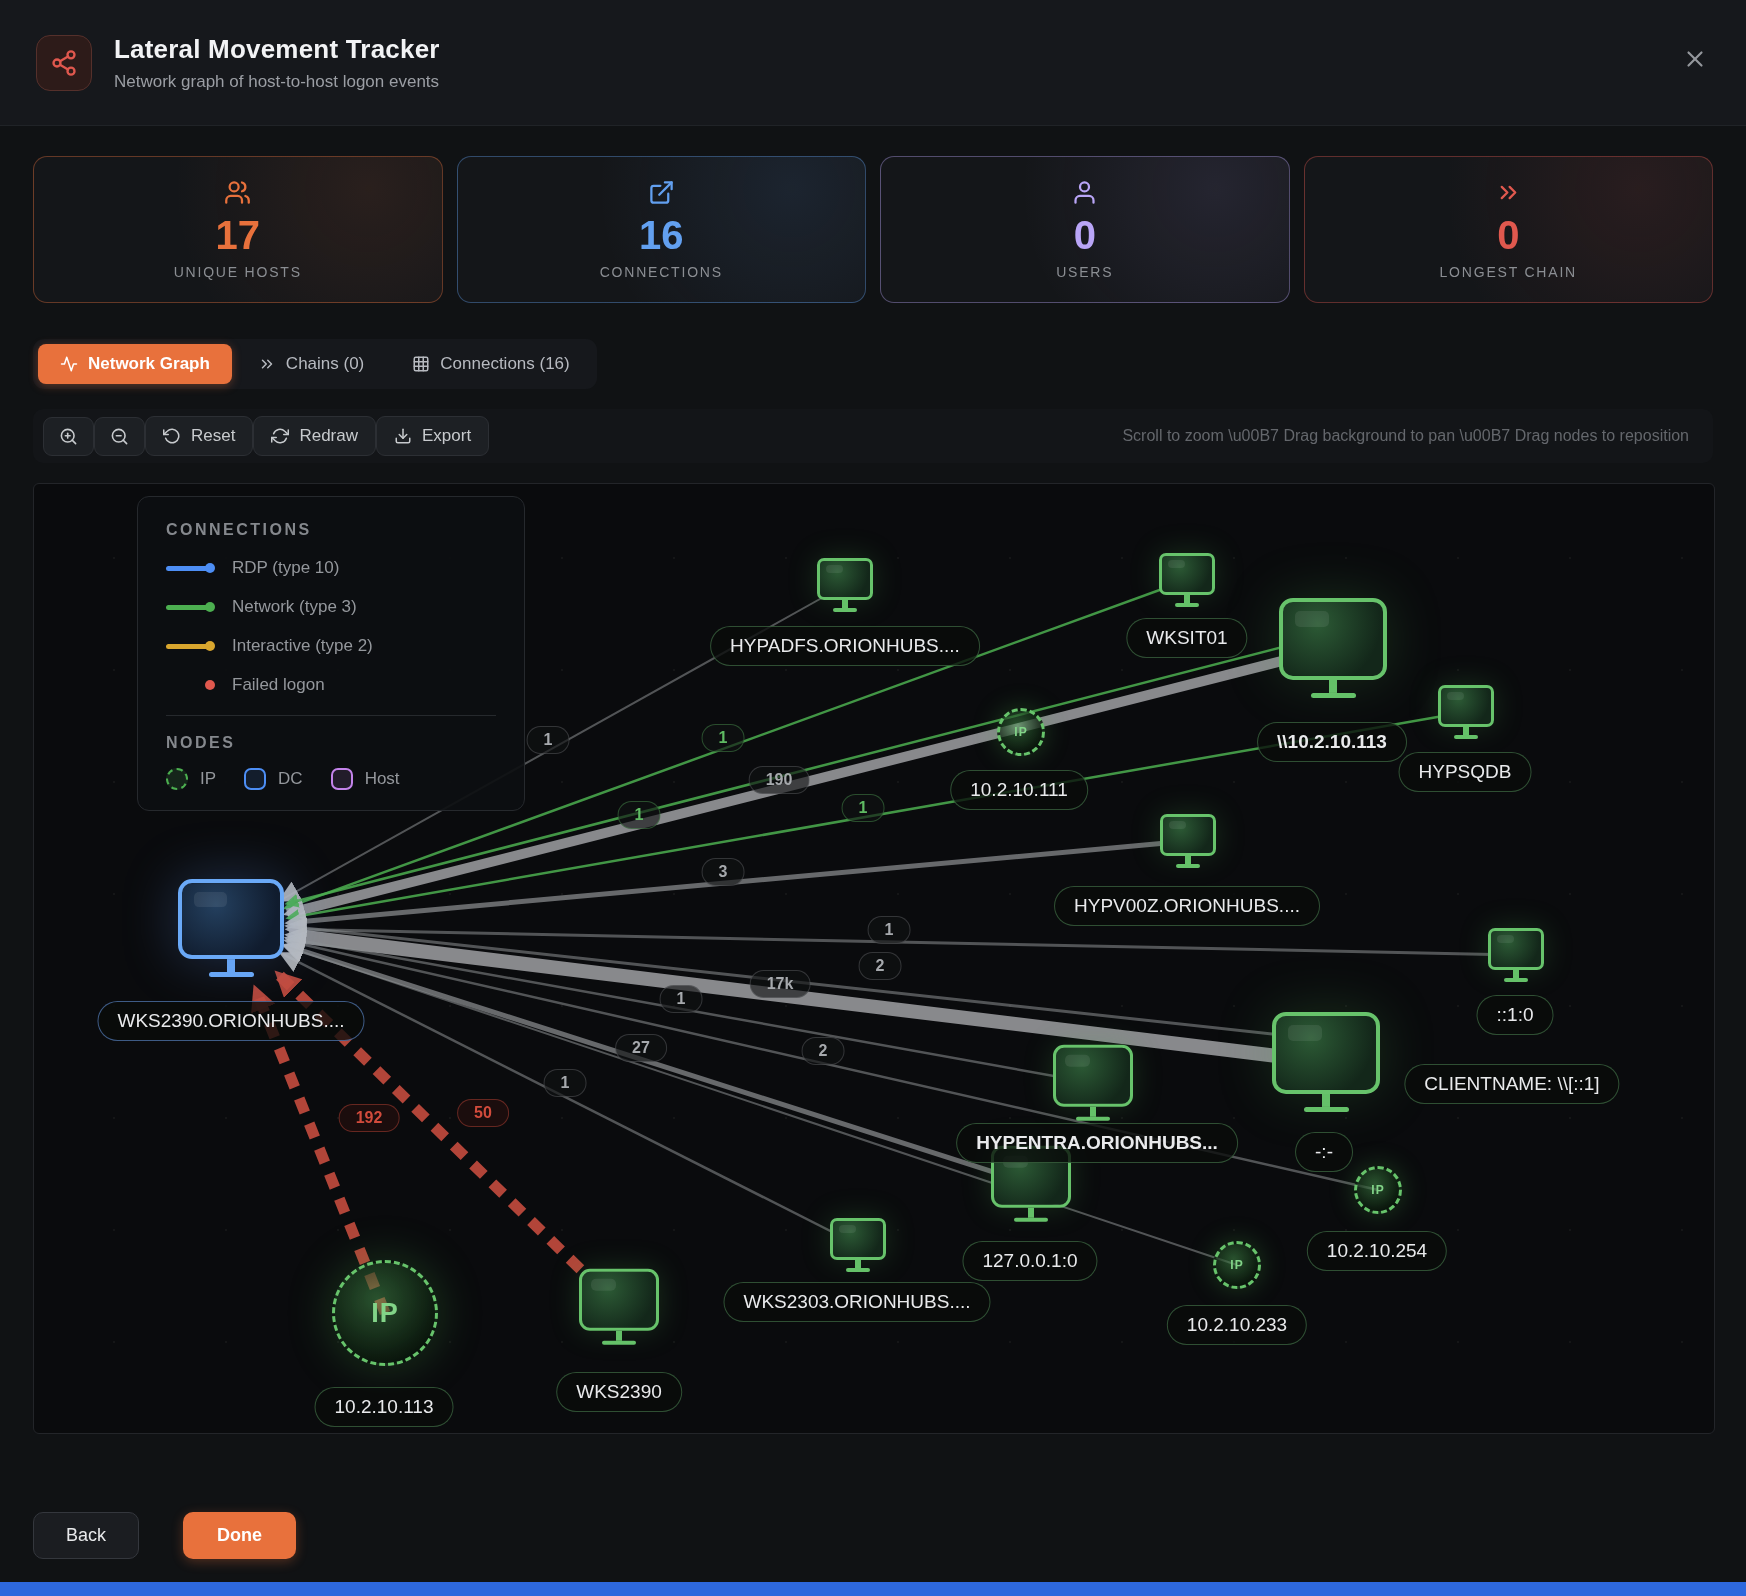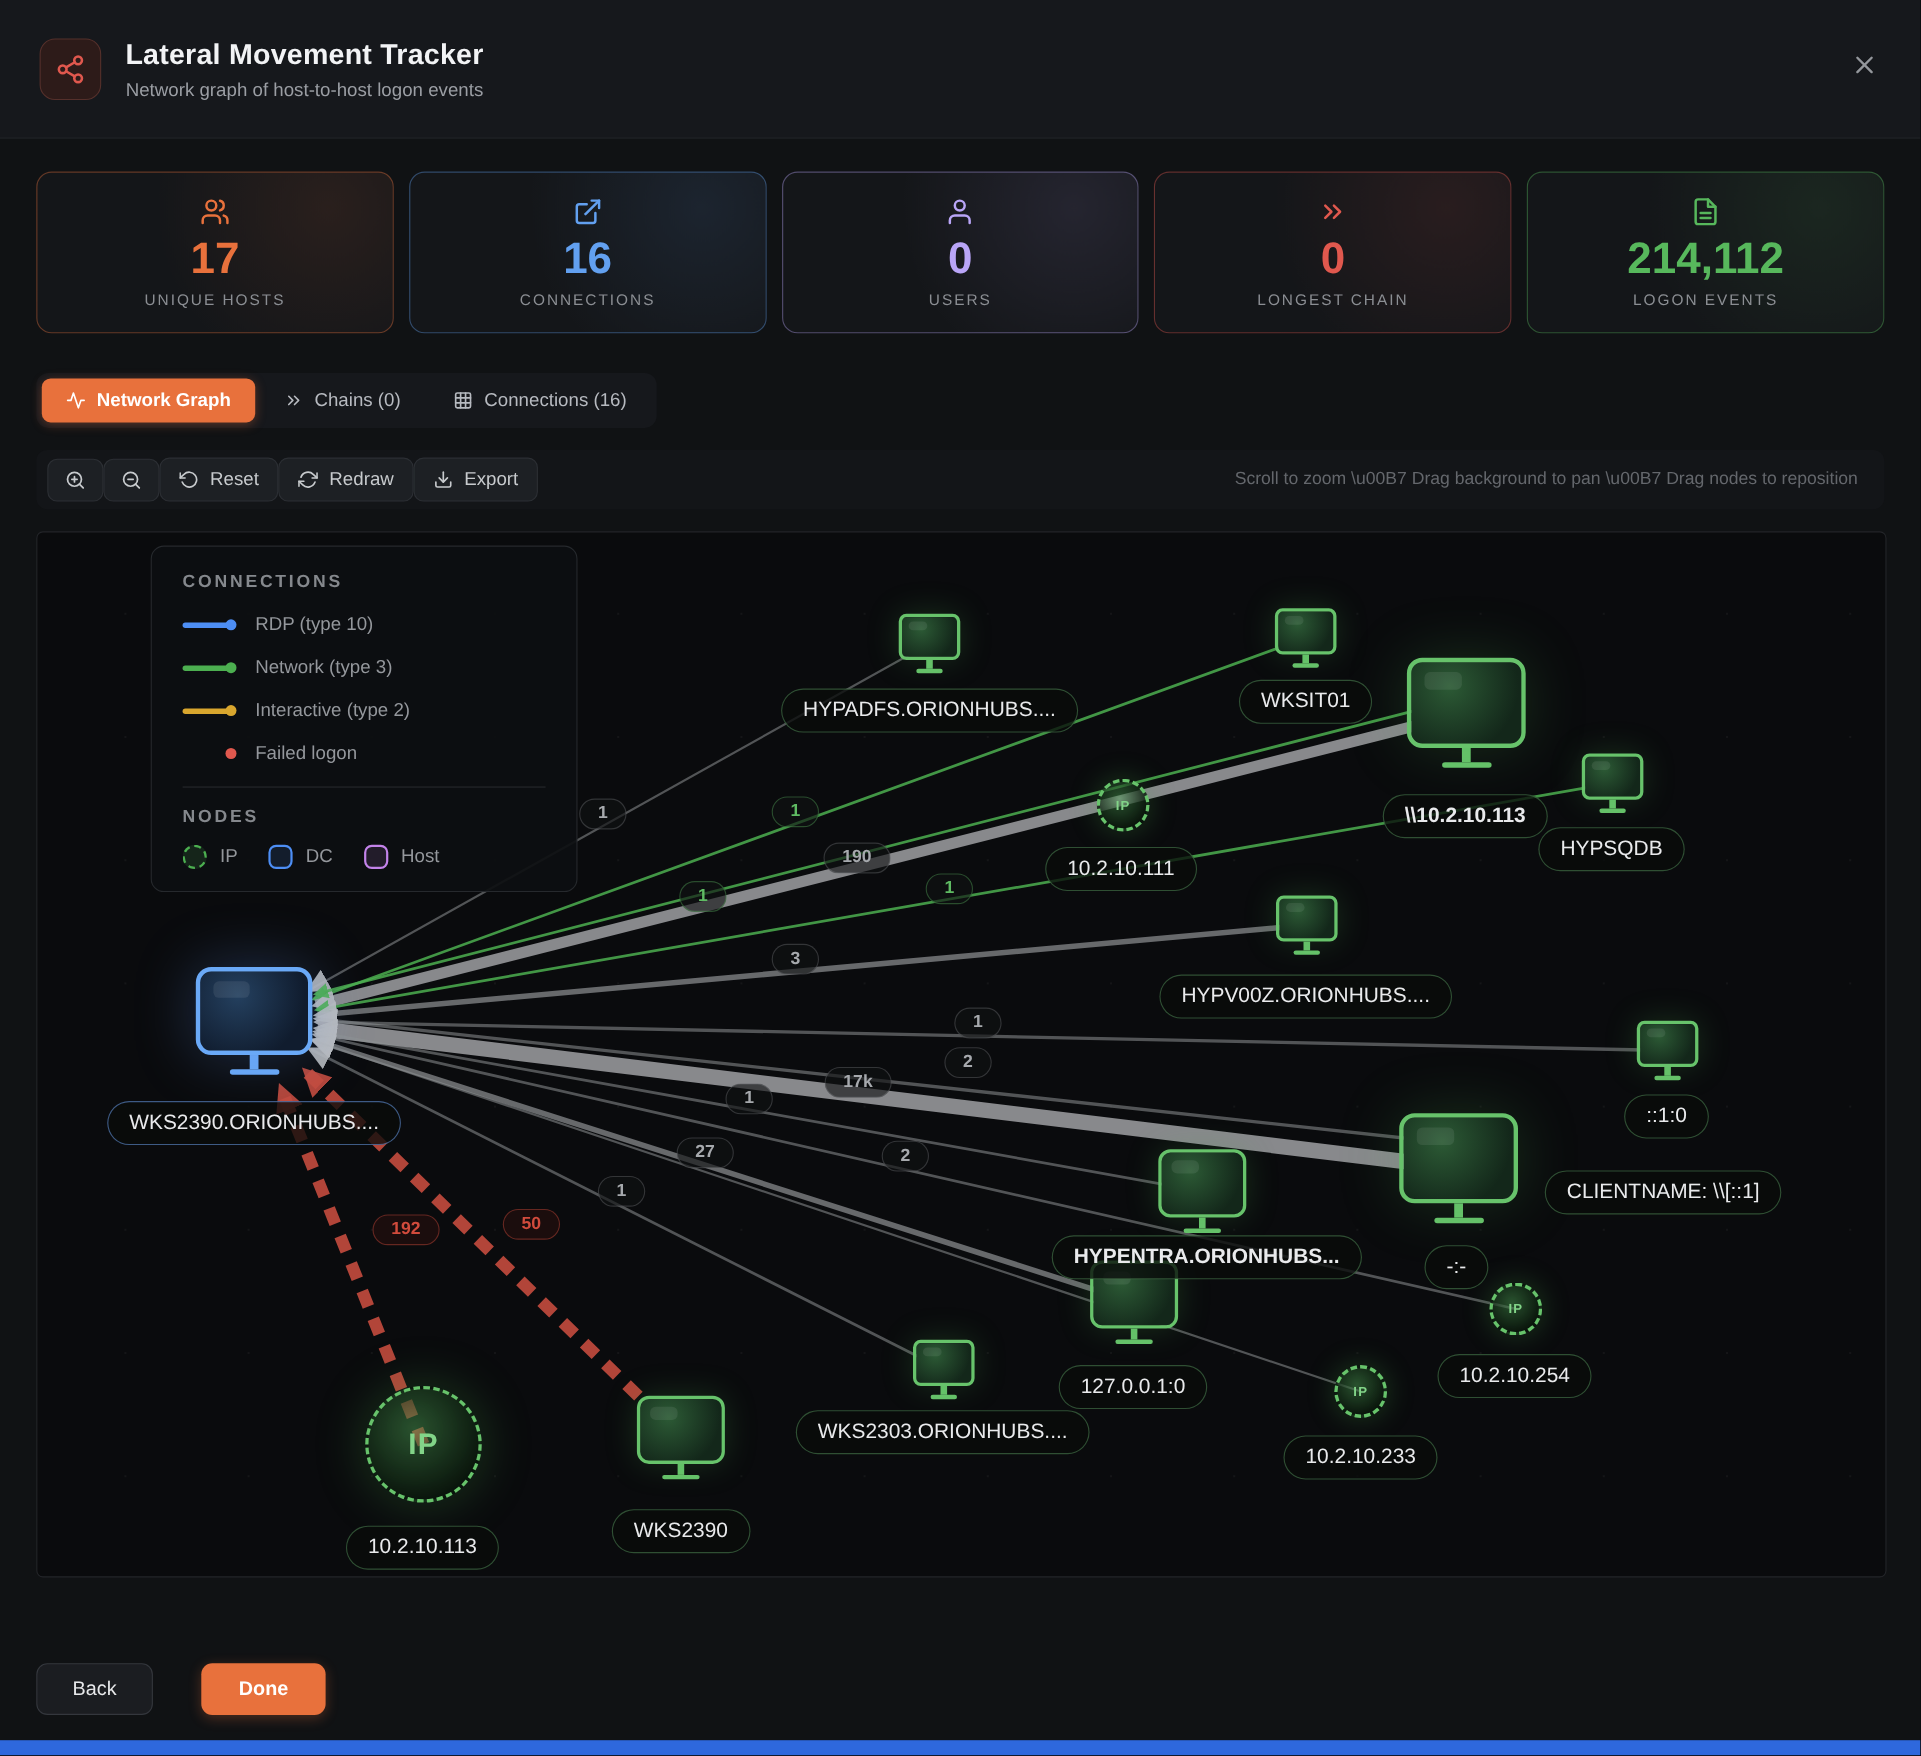--- a/index.html
+++ b/index.html
@@ -7,21 +7,21 @@
   body { font-family:"Liberation Sans","DejaVu Sans",sans-serif; }
   #app { position:relative; width:1746px; height:1596px; background:#101214; overflow:hidden; }
 
   
   .hdr { position:relative; height:126px; background:#16181c; border-bottom:1px solid #202327;
          display:flex; align-items:center; padding:0 40px 0 36px; }
   .hdr-icon { width:56px; height:56px; border-radius:14px; background:#2d1b19; border:1px solid #55302b;
               display:flex; align-items:center; justify-content:center; margin-right:22px; }
   .hdr-texts { display:flex; flex-direction:column; gap:7px; }
   .hdr-title { font-size:26px; font-weight:bold; color:#f2f3f5; letter-spacing:.2px; }
-  .hdr-sub { font-size:17px; color:#9b9ea4;text-align:center; }
+  .hdr-sub { font-size:17px; color:#9b9ea4; }
   .hdr-close { position:absolute; right:38px; top:46px; background:none; border:none; cursor:pointer;
                color:#94979c; display:flex; }
 
   
   .stats { display:flex; gap:14px; padding:30px 33px 0 33px; }
   .card { flex:1; height:147px; border-radius:14px; background:#141619; border:1px solid #2a2d31;
           display:flex; flex-direction:column; align-items:center; justify-content:center; gap:9px; position:relative; overflow:hidden; }
   .card .cval { font-size:40px; font-weight:bold; line-height:1; }
   .card .clab { font-size:14px; letter-spacing:1.8px; color:#8b8e93; }
   .card svg { display:block; }
@@ -144,30 +144,20 @@
         <div class="cval" style="color:#b9a5f7">0</div>
         <div class="clab">USERS</div>
       </div>
       <div class="card" style="border-color: rgba(224, 88, 78, 0.38); background: radial-gradient(circle at 82% 22%, rgba(224, 88, 78, 0.1), transparent 55%), rgb(20, 22, 25);">
         <svg width="27" height="27" viewBox="0 0 24 24" fill="none" stroke="#e0584e" stroke-width="2" stroke-linecap="round" stroke-linejoin="round">
           <polyline points="13 17 18 12 13 7"></polyline>
           <polyline points="6 17 11 12 6 7"></polyline>
         </svg>
         <div class="cval" style="color:#e0584e">0</div>
         <div class="clab">LONGEST CHAIN</div>
-      </div>
-      <div class="card" style="border-color: rgba(87, 184, 92, 0.38); background: radial-gradient(circle at 82% 22%, rgba(87, 184, 92, 0.1), transparent 55%), rgb(20, 22, 25);">
-        <svg width="27" height="27" viewBox="0 0 24 24" fill="none" stroke="#57b85c" stroke-width="2" stroke-linecap="round" stroke-linejoin="round">
-          <path d="M14 2H6a2 2 0 0 0-2 2v16a2 2 0 0 0 2 2h12a2 2 0 0 0 2-2V8z"></path>
-          <polyline points="14 2 14 8 20 8"></polyline>
-          <line x1="16" y1="13" x2="8" y2="13"></line>
-          <line x1="16" y1="17" x2="8" y2="17"></line>
-        </svg>
-        <div class="cval" style="color:#57b85c">214,112</div>
-        <div class="clab">LOGON EVENTS</div>
       </div>
     </div>
 
   <div class="tabs-wrap"><div class="tabs" id="tabs">
         <button class="tab active">
           <span class="ticon">
             <svg width="18" height="18" viewBox="0 0 24 24" fill="none" stroke="#ffffff" stroke-width="2" stroke-linecap="round" stroke-linejoin="round">
               <polyline points="22 12 18 12 15 21 9 3 6 12 2 12"></polyline>
             </svg>
           </span>

